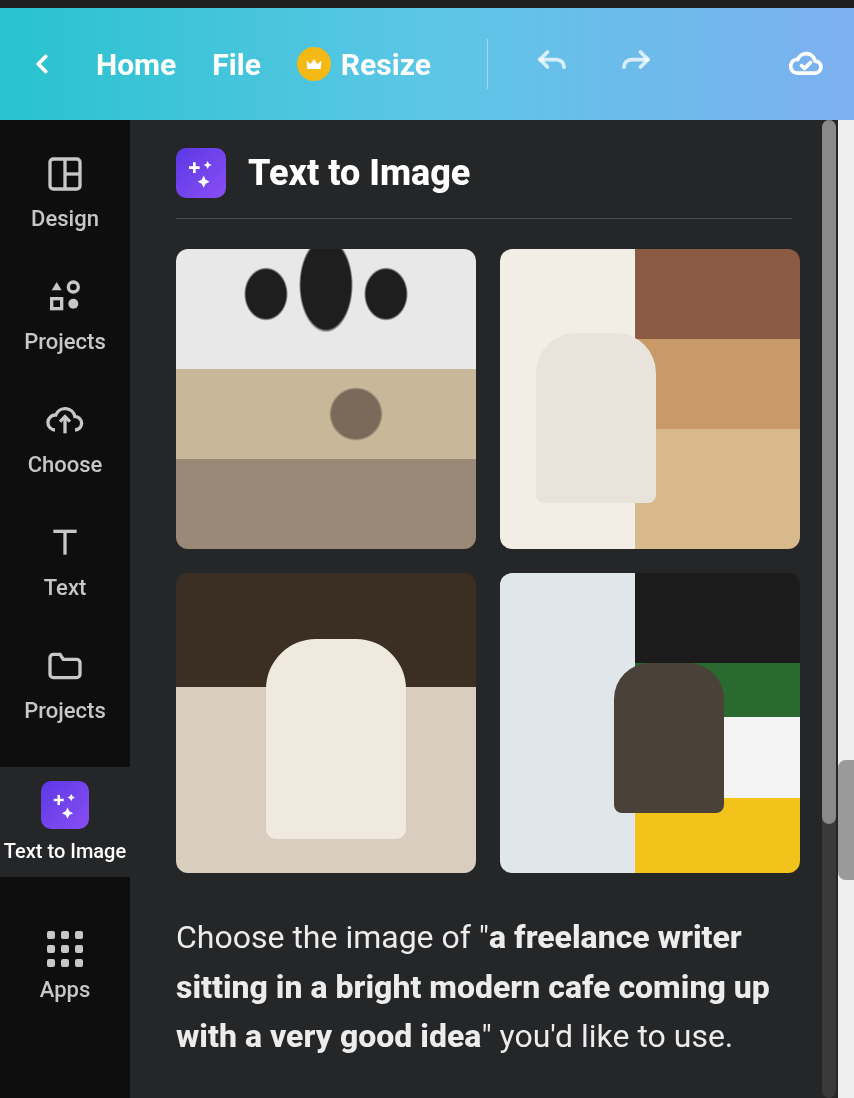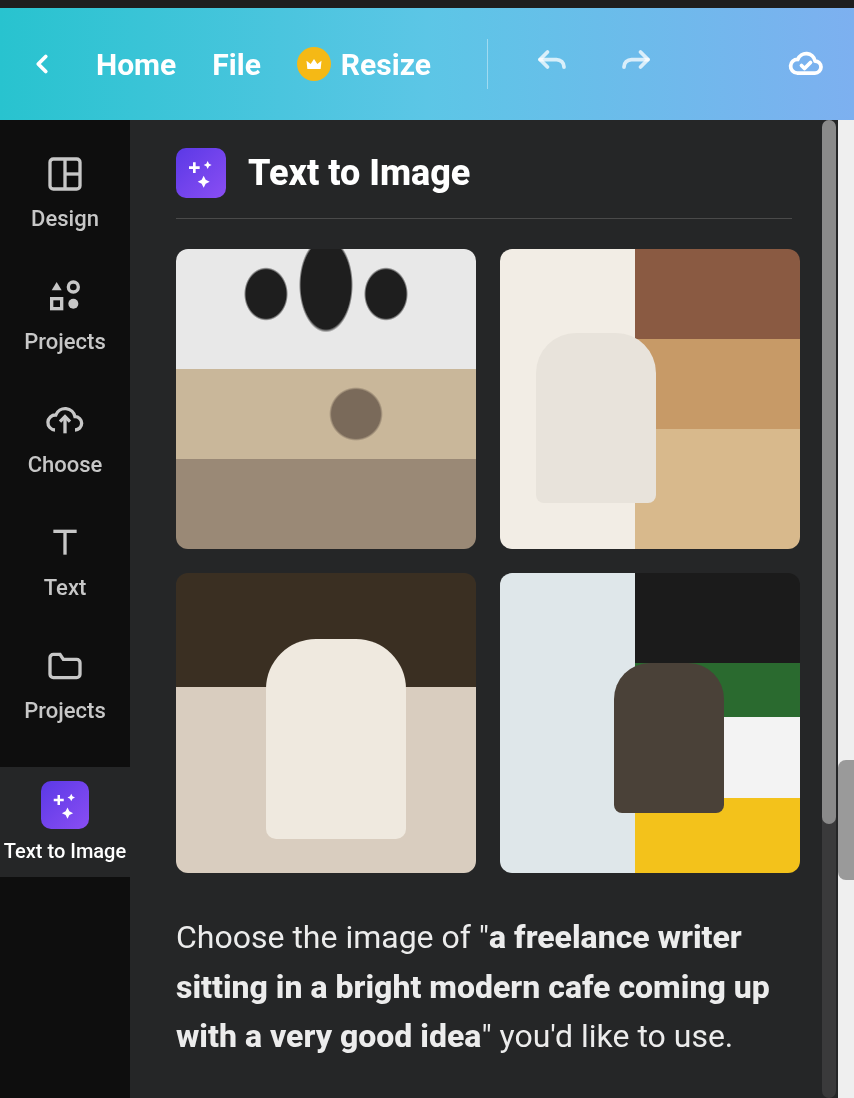--- a/index.html
+++ b/index.html
@@ -279,20 +279,34 @@
 
     <div class="side-item active">
       <span class="app-logo">
         <svg viewBox="0 0 24 24" fill="#fff">
             <path d="M6 4h2v3h3v2H8v3H6V9H3V7h3V4zM17 3l1 2 2 1-2 1-1 2-1-2-2-1 2-1 1-2zM14 14l1.5 3 3 1.5-3 1.5L14 23l-1.5-3-3-1.5 3-1.5L14 14z"></path>
           </svg>
       </span>
       <span style="white-space:nowrap; font-size:20px;">Text to Image</span>
     </div>
 
+    <div class="side-item apps">
+      <span class="dots">
+        <span></span>
+          <span></span>
+          <span></span>
+        <span></span>
+          <span></span>
+          <span></span>
+        <span></span>
+          <span></span>
+          <span></span>
+      </span>
+      <span>Apps</span>
+    </div>
   </div>
 
   <div class="main">
     <div class="main-inner">
       <div class="panel-title-row">
         <span class="panel-logo">
           <svg viewBox="0 0 24 24" fill="#fff">
               <path d="M6 4h2v3h3v2H8v3H6V9H3V7h3V4zM17 3l1 2 2 1-2 1-1 2-1-2-2-1 2-1 1-2zM14 14l1.5 3 3 1.5-3 1.5L14 23l-1.5-3-3-1.5 3-1.5L14 14z"></path>
             </svg>
         </span>

